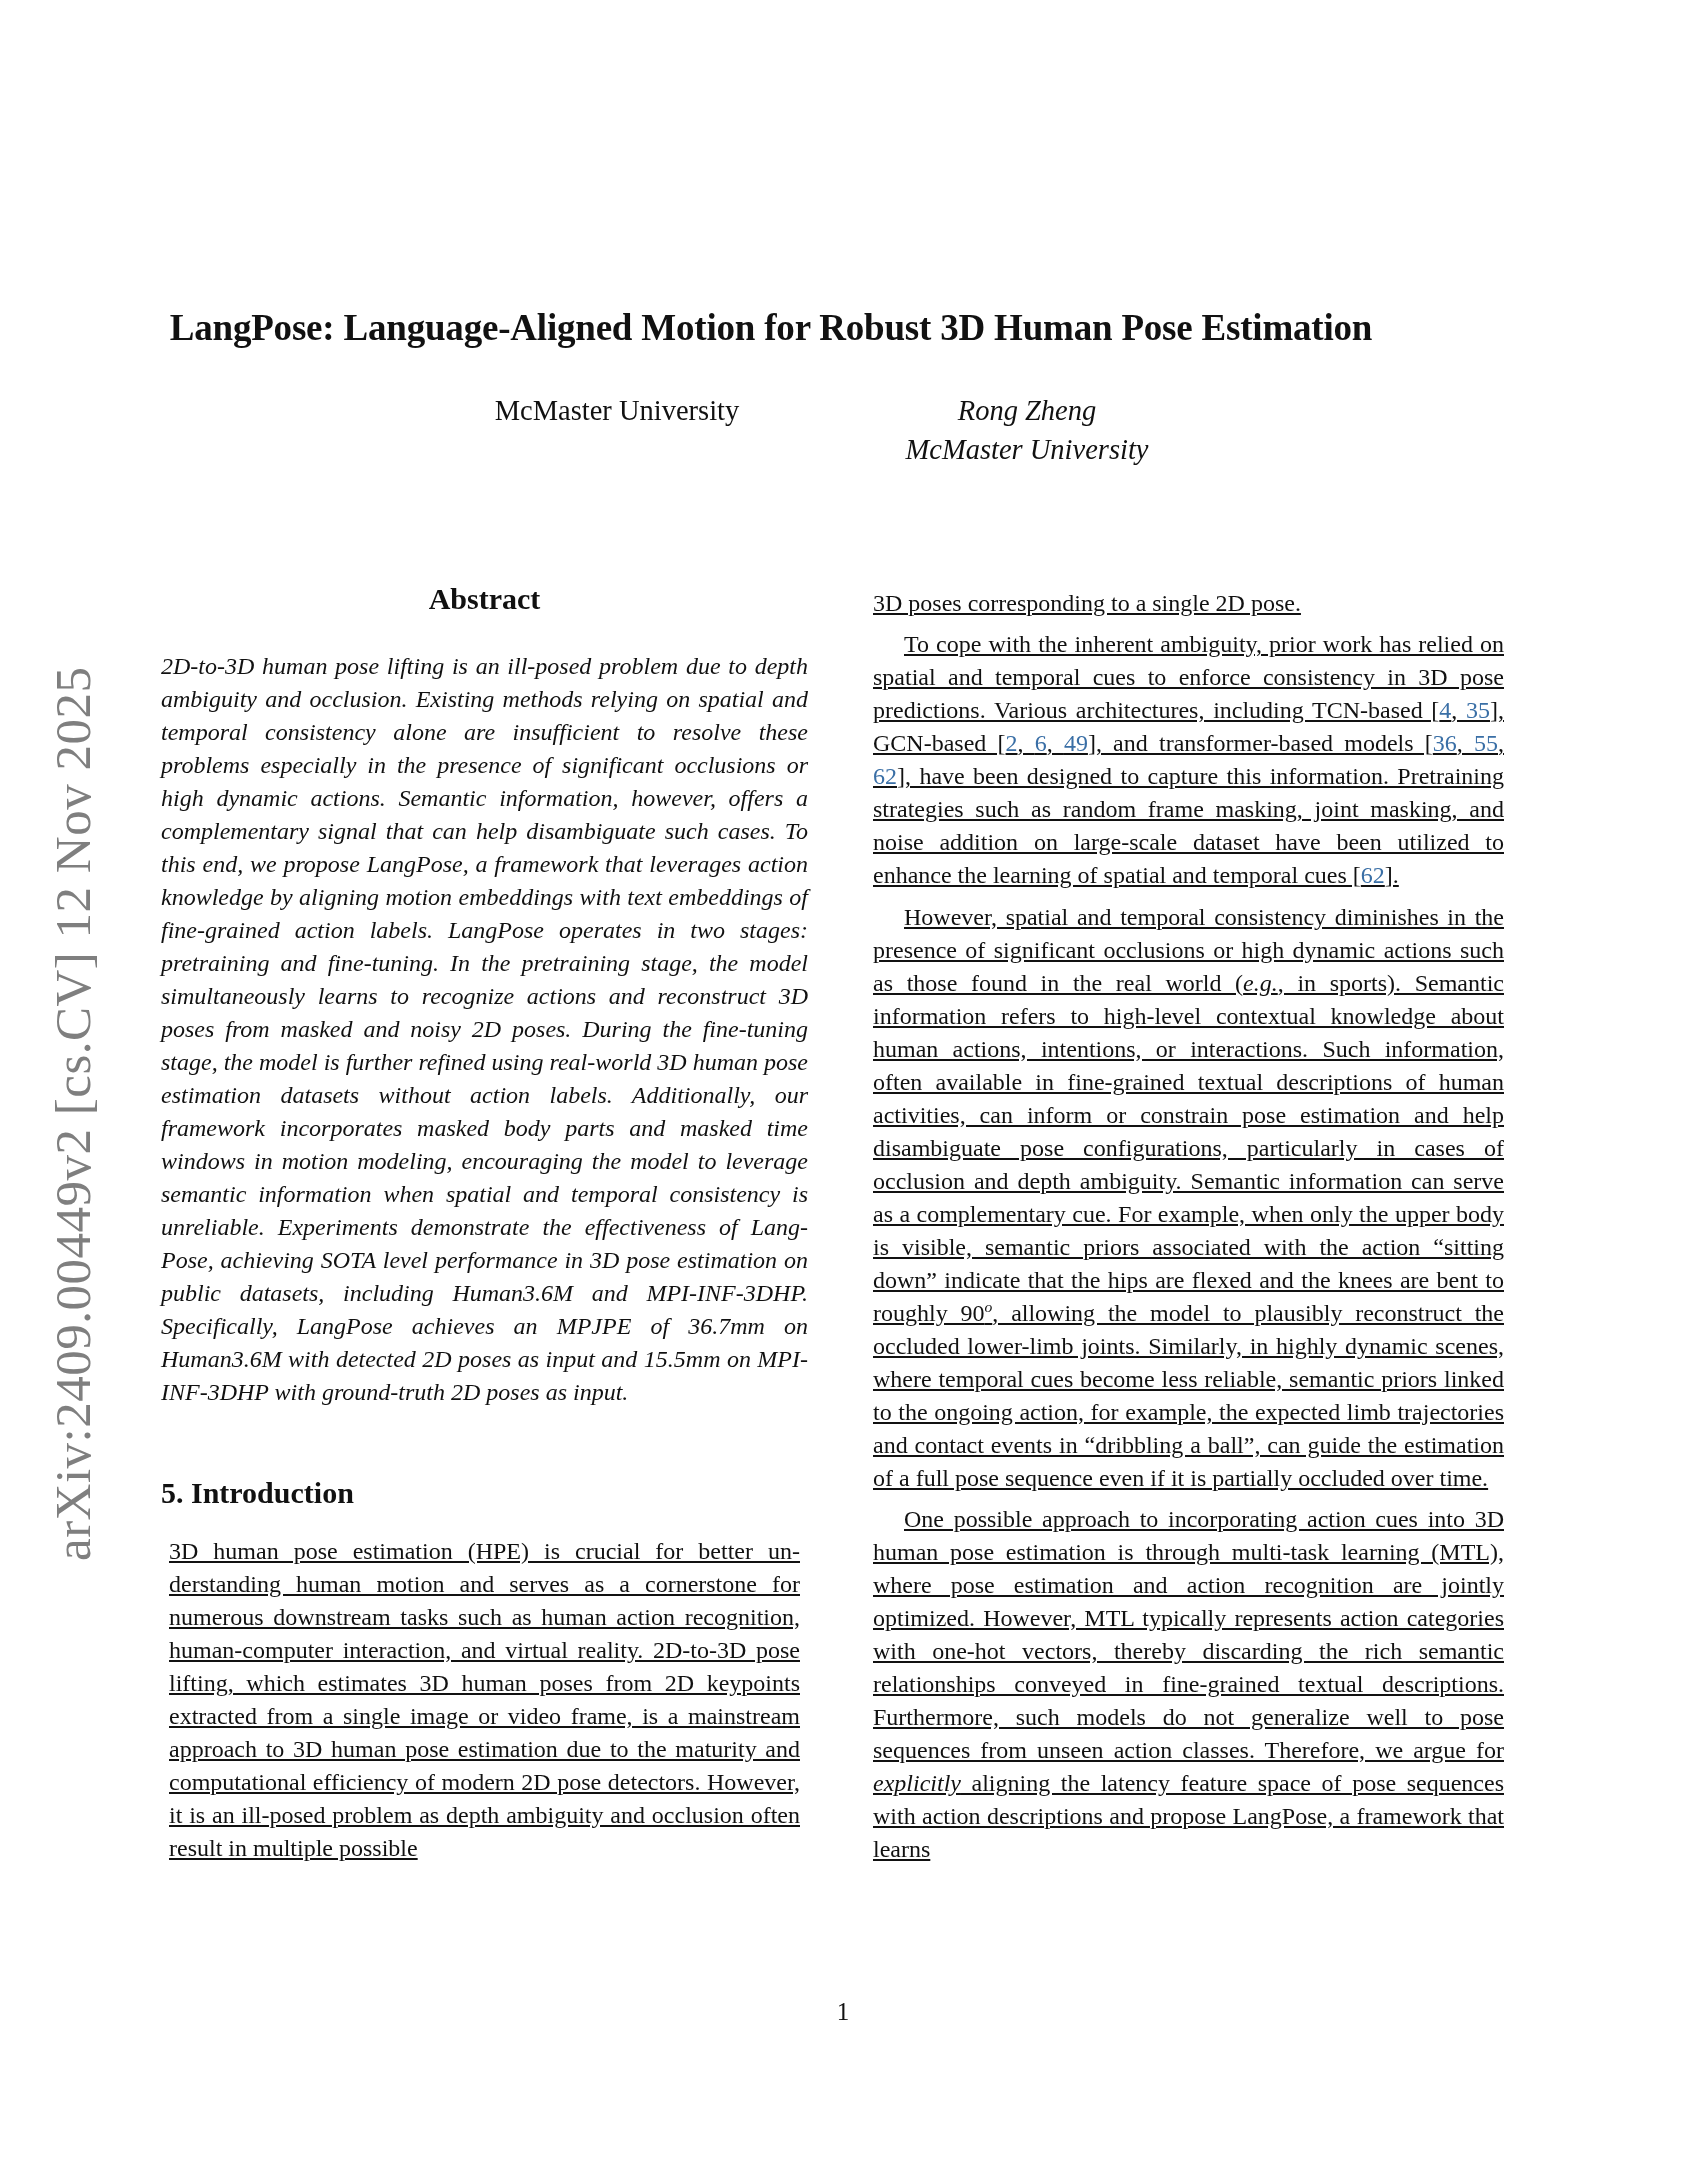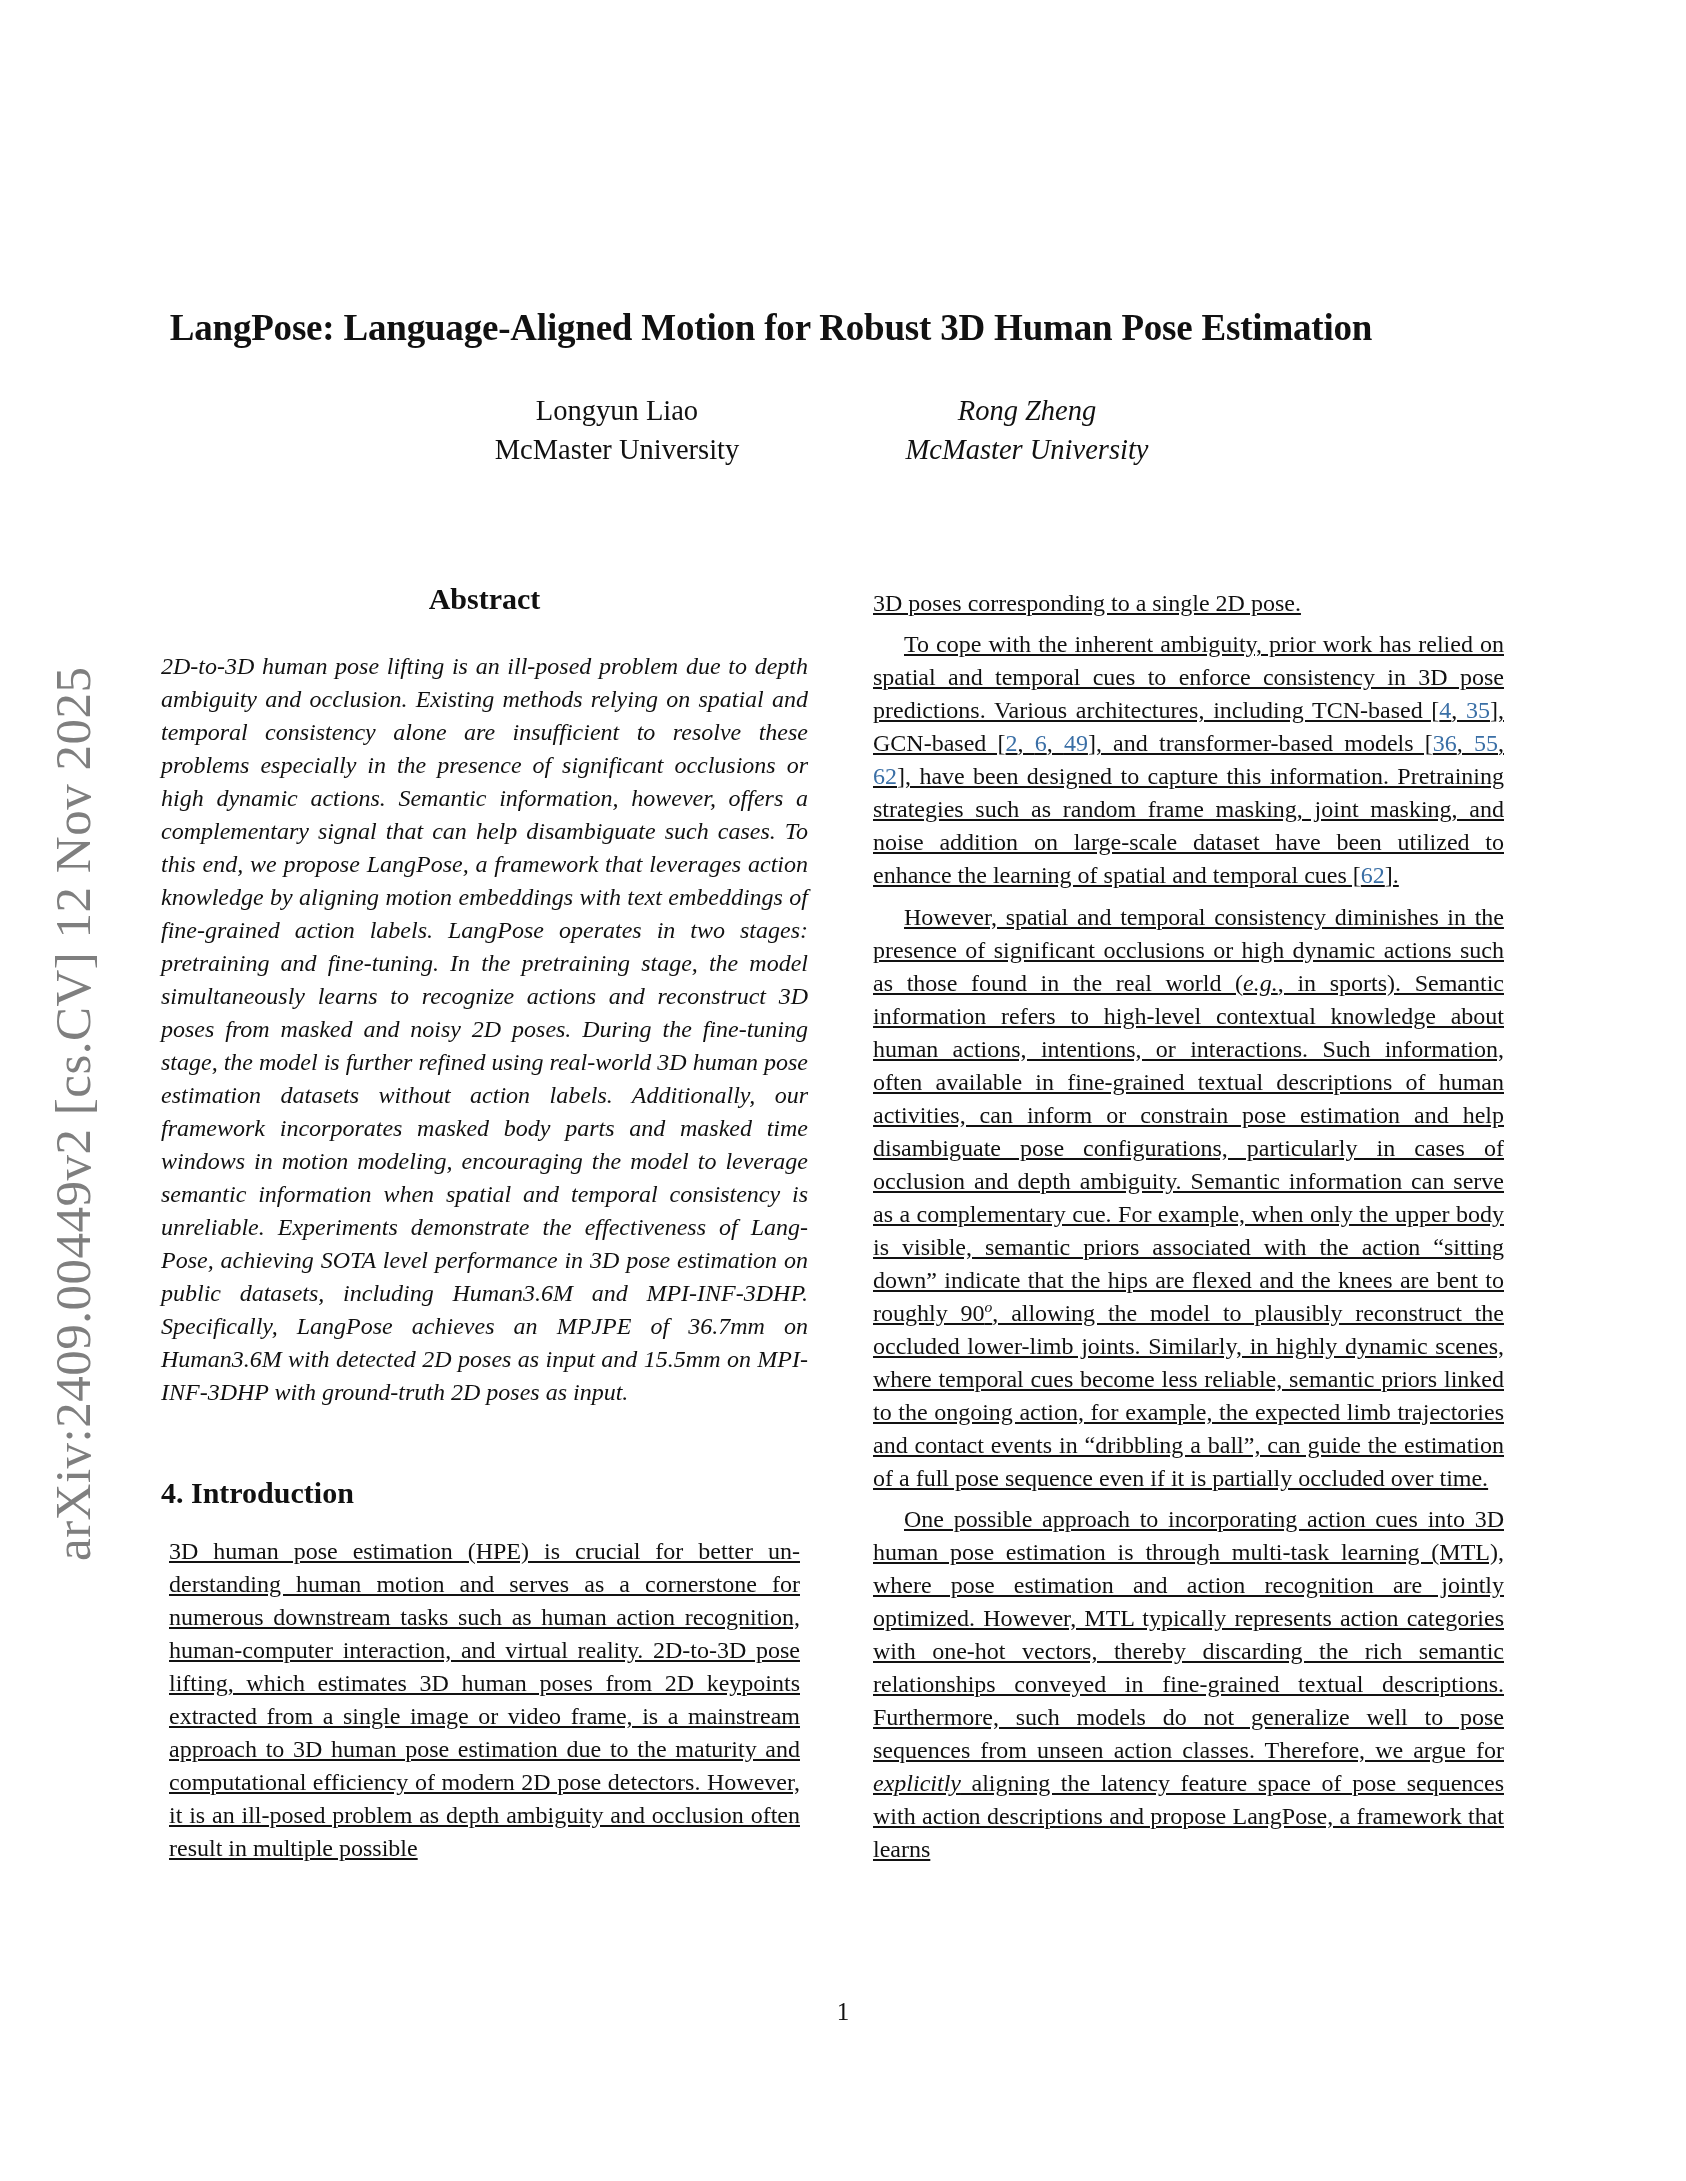--- a/index.html
+++ b/index.html
@@ -55,33 +55,32 @@
     }
   </style>
 </head>
 <body>
 
 <div class="sidebar">arXiv:2409.00449v2  [cs.CV]  12 Nov 2025</div>
 
 <h1 class="title">LangPose: Language-Aligned Motion for Robust 3D Human Pose Estimation</h1>
 
 <div class="author a1">
-  <div class="name">Longyun Liao</div>
   <div class="aff">McMaster University</div>
 </div>
 <div class="author a2">
   <div class="name">Rong Zheng</div>
   <div class="aff">McMaster University</div>
 </div>
 
 <div class="col left">
   <h2 class="abstract-heading">Abstract</h2>
   <p class="abstract-body">2D-to-3D human pose lifting is an ill-posed problem due to depth ambiguity and occlusion.  Existing methods rely­ing on spatial and temporal consistency alone are insuffi­cient to resolve these problems especially in the presence of significant occlusions or high dynamic actions. Semantic information, however, offers a complementary signal that can help disambiguate such cases. To this end, we propose LangPose, a framework that leverages action knowledge by aligning motion embeddings with text embeddings of fine-grained action labels.  LangPose operates in two stages: pretraining and fine-tuning.  In the pretraining stage, the model simultaneously learns to recognize actions and re­construct 3D poses from masked and noisy 2D poses. Dur­ing the fine-tuning stage, the model is further refined us­ing real-world 3D human pose estimation datasets with­out action labels.  Additionally, our framework incorpo­rates masked body parts and masked time windows in mo­tion modeling, encouraging the model to leverage semantic information when spatial and temporal consistency is unre­liable.  Experiments demonstrate the effectiveness of Lang­Pose, achieving SOTA level performance in 3D pose estima­tion on public datasets, including Human3.6M and MPI-INF-3DHP. Specifically, LangPose achieves an MPJPE of 36.7mm on Human3.6M with detected 2D poses as in­put and 15.5mm on MPI-INF-3DHP with ground-truth 2D poses as input.</p>
 
-  <h2 class="section-heading">4. Introduction</h2>
+  <h2 class="section-heading">5. Introduction</h2>
   <p class="body">3D human pose estimation (HPE) is crucial for better un­derstanding human motion and serves as a cornerstone for numerous downstream tasks such as human action recogni­tion, human-computer interaction, and virtual reality.  2D-to-3D pose lifting, which estimates 3D human poses from 2D keypoints extracted from a single image or video frame, is a mainstream approach to 3D human pose estimation due to the maturity and computational efficiency of modern 2D pose detectors. However, it is an ill-posed problem as depth ambiguity and occlusion often result in multiple possible</p>
 </div>
 
 <div class="col right">
   <p class="body">3D poses corresponding to a single 2D pose.</p>
 
   <p class="body indent"><span>To cope with the inherent ambiguity, prior work has re­lied on spatial and temporal cues to enforce consistency in 3D pose predictions. Various architectures, including TCN-based [</span><a class="cite">4</a><span>, </span><a class="cite">35</a><span>], GCN-based [</span><a class="cite">2</a><span>, </span><a class="cite">6</a><span>, </span><a class="cite">49</a><span>], and transformer-based models [</span><a class="cite">36</a><span>, </span><a class="cite">55</a><span>, </span><a class="cite">62</a><span>], have been designed to capture this information.  Pretraining strategies such as random frame masking, joint masking, and noise addition on large-scale dataset have been utilized to enhance the learning of spatial and temporal cues [</span><a class="cite">62</a><span>].</span></p>
 
   <p class="body indent"><span>However, spatial and temporal consistency diminishes in the presence of significant occlusions or high dynamic ac­tions such as those found in the real world (</span><em>e.g.</em><span>, in sports). Semantic information refers to high-level contextual knowl­edge about human actions, intentions, or interactions. Such information, often available in fine-grained textual descrip­tions of human activities, can inform or constrain pose es­timation and help disambiguate pose configurations, partic­ularly in cases of occlusion and depth ambiguity. Semantic information can serve as a complementary cue.  For exam­ple, when only the upper body is visible, semantic priors as­sociated with the action “sitting down” indicate that the hips are flexed and the knees are bent to roughly 90</span><sup>o</sup><span>, allowing the model to plausibly reconstruct the occluded lower-limb joints.  Similarly, in highly dynamic scenes, where tempo­ral cues become less reliable, semantic priors linked to the ongoing action, for example, the expected limb trajectories and contact events in “dribbling a ball”, can guide the esti­mation of a full pose sequence even if it is partially occluded over time.</span></p>
 

